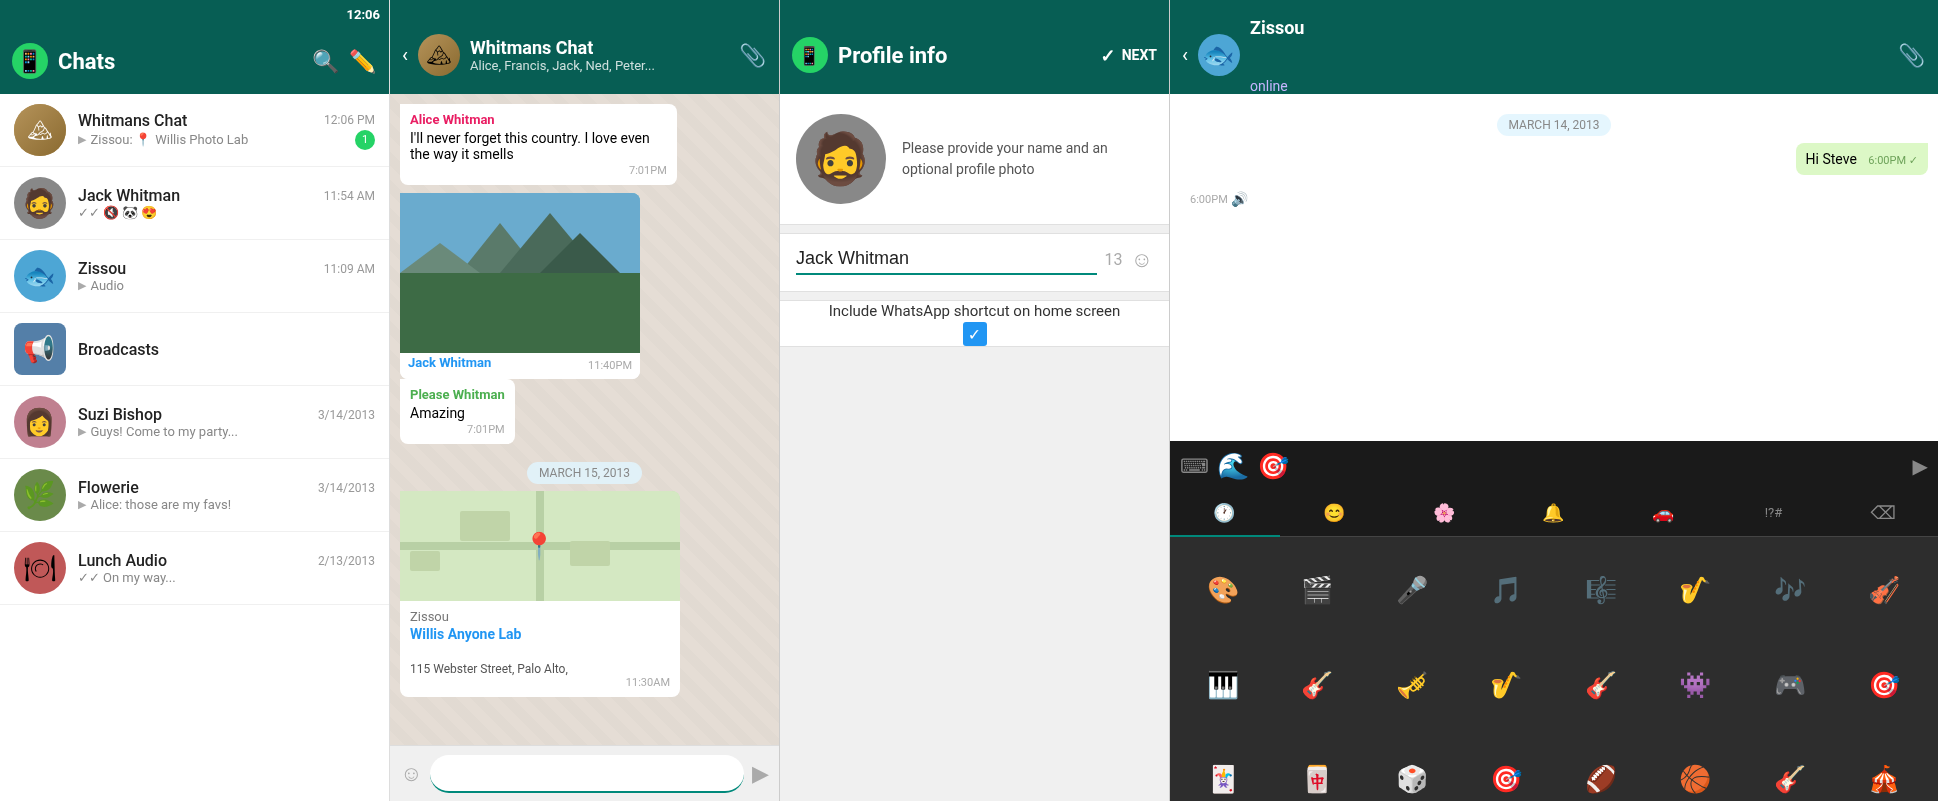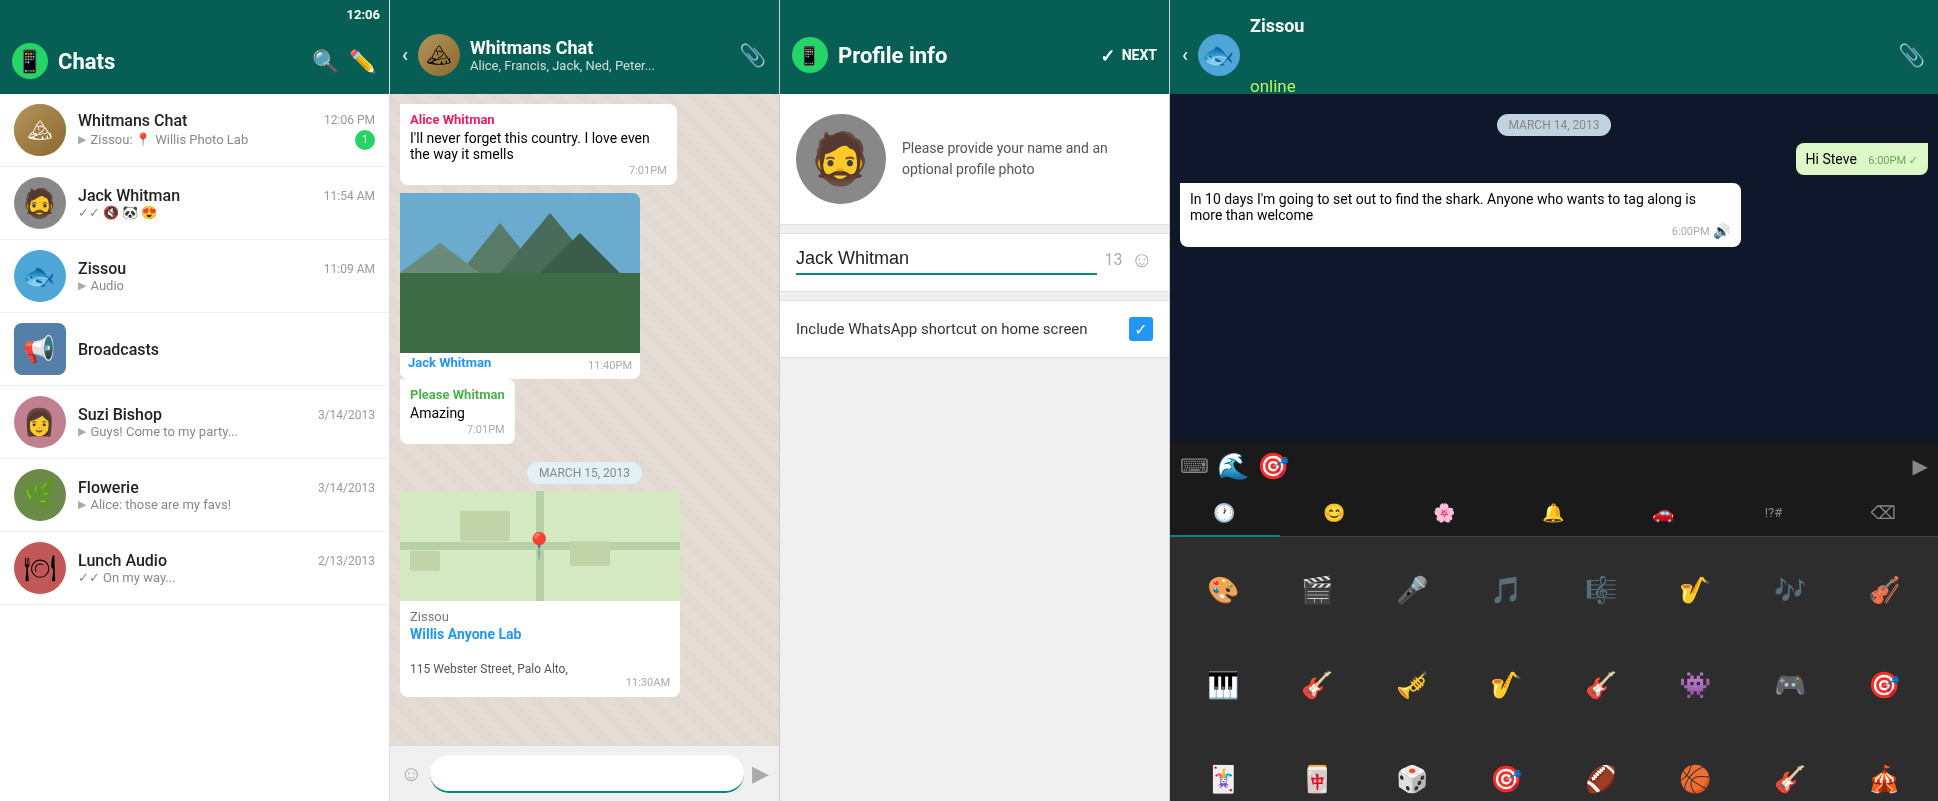--- a/index.html
+++ b/index.html
@@ -357,25 +357,25 @@
       padding: 4px 0;
       outline: none;
       background: transparent;
       color: #222;
     }
     .char-count { color: #aaa; font-size: 16px; }
 
     .shortcut-section {
       background: #fff;
       margin-top: 8px;
-      padding: 16px;
       display: flex;
       align-items: center;
       border-top: 1px solid #e0e0e0;
       border-bottom: 1px solid #e0e0e0;
+      flex-direction: column;
     }
     .shortcut-text {
       flex: 1;
       font-size: 15px;
       color: #333;
       line-height: 1.4;
     }
     .checkbox-checked {
       width: 24px;
       height: 24px;
@@ -394,25 +394,25 @@
       height: 42px;
       background: #4da6d5;
       border-radius: 50%;
       display: flex;
       align-items: center;
       justify-content: center;
       font-size: 22px;
       color: #fff;
       overflow: hidden;
     }
-    .online-status { color: #bef264; font-size: 17px; margin-top: 40px; }
+    .online-status { color: #c4b5fd; font-size: 14px; margin-top: 40px; }
 
     .zissou-chat {
       flex: 1;
-      background: #0f172a;
+      background: #ffffff;
       overflow-y: auto;
       padding: 10px;
     }
 
     .emoji-keyboard {
       background: #2d2d2d;
       height: 310px;
       flex-shrink: 0;
     }
     .emoji-tabs {
@@ -731,21 +731,20 @@
 
     <div class="msg-container">
       <div class="msg-bubble msg-right" style="margin-left:auto;">
         <span>Hi Steve</span>
         <span style="margin-left:8px;font-size:11px;color:#6ea35a;">6:00PM ✓</span>
       </div>
     </div>
 
     <div class="msg-container">
       <div class="msg-bubble msg-left">
-        <div>In 10 days I'm going to set out to find the shark. Anyone who wants to tag along is more than welcome</div>
         <div style="display:flex;justify-content:flex-end;align-items:center;gap:4px;margin-top:0;">
           <span style="font-size:11px;color:#aaa;">6:00PM</span>
           <span style="font-size:14px;color:#aaa;">🔊</span>
         </div>
       </div>
     </div>
   </div>
 
   <div style="background:#1a1a1a;height:50px;display:flex;align-items:center;padding:0 10px;gap:8px;flex-shrink:0;">
     <span style="font-size:20px;color:#888;cursor:pointer;">⌨</span>

